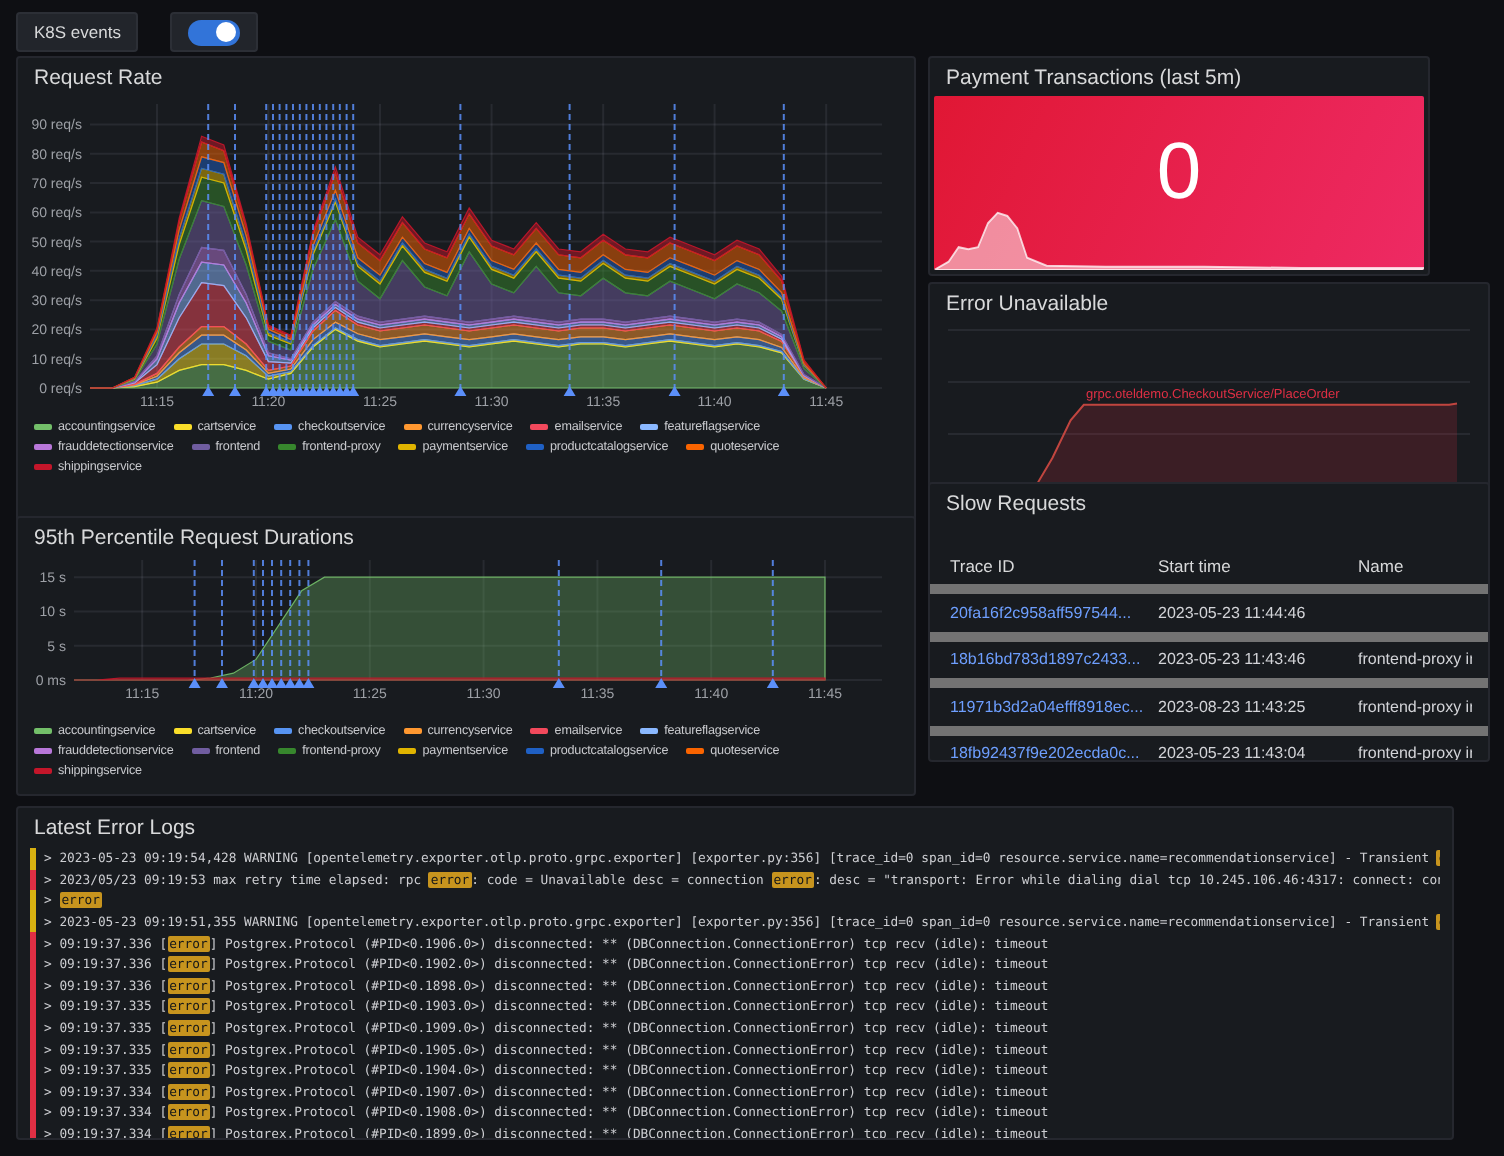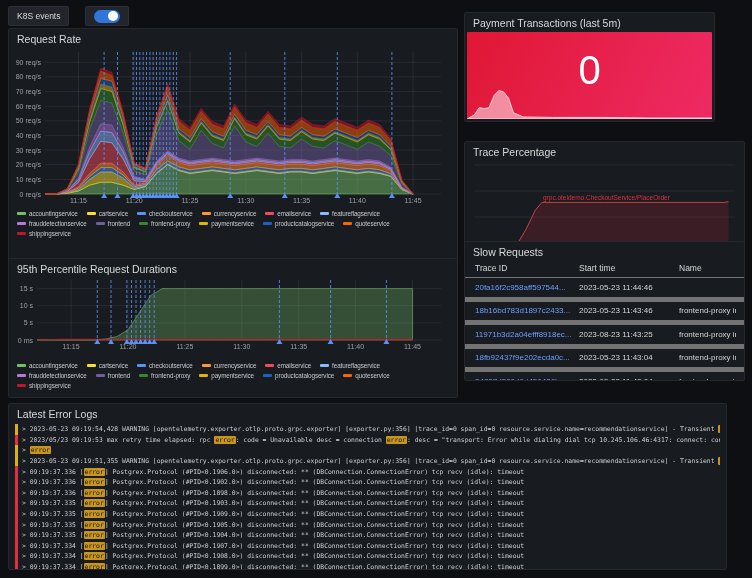--- a/index.html
+++ b/index.html
@@ -24,21 +24,21 @@
   .ll{font-size:6.3px;color:#c8c9cd;letter-spacing:-0.1px;white-space:nowrap}
   
   .redfill{position:absolute;left:2px;right:2px;top:19px;bottom:2px;border-radius:1px;overflow:hidden}
   .big0{position:absolute;left:0;right:0;top:16px;text-align:center;font-size:40px;color:#fff;font-weight:500;
         font-family:"Liberation Sans",sans-serif;z-index:2}
   .spark{position:absolute;left:0;bottom:0;width:100%;height:52px}
   
   .errlabel{position:absolute;font-size:6.5px;color:#e02f44;white-space:nowrap;z-index:2}
   
   .tgrid{display:grid;grid-template-columns:104px 100px 1fr;padding:0 8px}
-  .thead{margin-top:1px;border-bottom:1px solid #737373}
+  .thead{margin-top:16px;border-bottom:5px solid #737373}
   .thc{font-size:8.5px;color:#d8d9da;font-weight:500;padding:3px 2px 4px}
   .trow{display:grid;grid-template-columns:104px 100px 1fr;padding:0 8px;border-bottom:5px solid #737373;height:18.5px;align-items:center}
   .tcell{font-size:8px;color:#d3d4d8;white-space:nowrap;overflow:hidden;padding:0 2px}
   .trace{color:#6e9fff;cursor:pointer}
   
   .loglines{padding:3px 6px 0 6px}
   .logline{display:flex;align-items:center;white-space:pre;overflow:hidden;border-left:3px solid #e02f44;
            padding-left:4px;height:10.6px;font-family:"DejaVu Sans Mono",monospace;font-size:6.4px;color:#cdced2}
   .logline span{font-family:"DejaVu Sans Mono",monospace}
   .hl{background:#c7941e;color:#141619;border-radius:1px;padding:0 1px}
@@ -197,32 +197,32 @@
         <span class="sw" style="background: rgb(250, 100, 0);"></span>
         <span class="ll">quoteservice</span>
       </span>
       <span class="li">
         <span class="sw" style="background: rgb(196, 22, 42);"></span>
         <span class="ll">shippingservice</span>
       </span>
     </div>
 </div>
 
-<div class="panel" style="left:464px;top:12px;width:251px;height:110px">
+<div class="panel" style="left:464px;top:28px;width:251px;height:110px">
   <div class="ptitle">Payment Transactions (last 5m)</div>
   <div class="redfill" id="payment-red" style="background: linear-gradient(115deg, rgb(224, 23, 52), rgb(238, 42, 100));">
     <div class="big0">0</div>
     <svg class="spark" id="svg-pay" viewBox="0 0 277 52" preserveAspectRatio="none">
         <path d="M0,52L0.0,52.0L8.3,47.8L13.9,40.6L19.4,41.6L24.9,40.6L30.5,28.6L36.0,23.4L41.5,25.0L47.1,31.2L52.6,45.8L63.7,49.9L96.9,50.4L152.4,50.4L207.8,51.0L277.0,51.0L277,52Z" fill="#ffffff" fill-opacity="0.5" stroke="#ffffff" stroke-opacity="0.75" stroke-width="1"></path>
       </svg>
   </div>
 </div>
 
 <div class="panel" style="left:464px;top:141px;width:281px;height:112px">
-  <div class="ptitle">Trace Percentage</div>
+  <div class="ptitle">Error Unavailable</div>
   <svg class="chart" id="svg-err" width="269" height="90" style="margin:0 5px">
       <line x1="4" x2="265" y1="6" y2="6" class="grid"></line>
       <line x1="4" x2="265" y1="32" y2="32" class="grid"></line>
       <line x1="4" x2="265" y1="58" y2="58" class="grid"></line>
       <line x1="4" x2="265" y1="84" y2="84" class="grid"></line>
       <path d="M4,84L40.5,84L48.4,83.2L56.2,70L65.3,51.2L71.9,43.4L134.5,43.4L199.8,43.4L254.6,43.4L258.5,42.7L258.5,84L4,84Z" fill="#e02f44" fill-opacity="0.18"></path>
       <path d="M4,84L40.5,84L48.4,83.2L56.2,70L65.3,51.2L71.9,43.4L134.5,43.4L199.8,43.4L254.6,43.4L258.5,42.7" fill="none" stroke="#d24a43" stroke-opacity="0.9" stroke-width="1"></path>
     </svg>
   <div class="errlabel" style="left:78px;top:52px">grpc.oteldemo.CheckoutService/PlaceOrder</div>
 </div>

